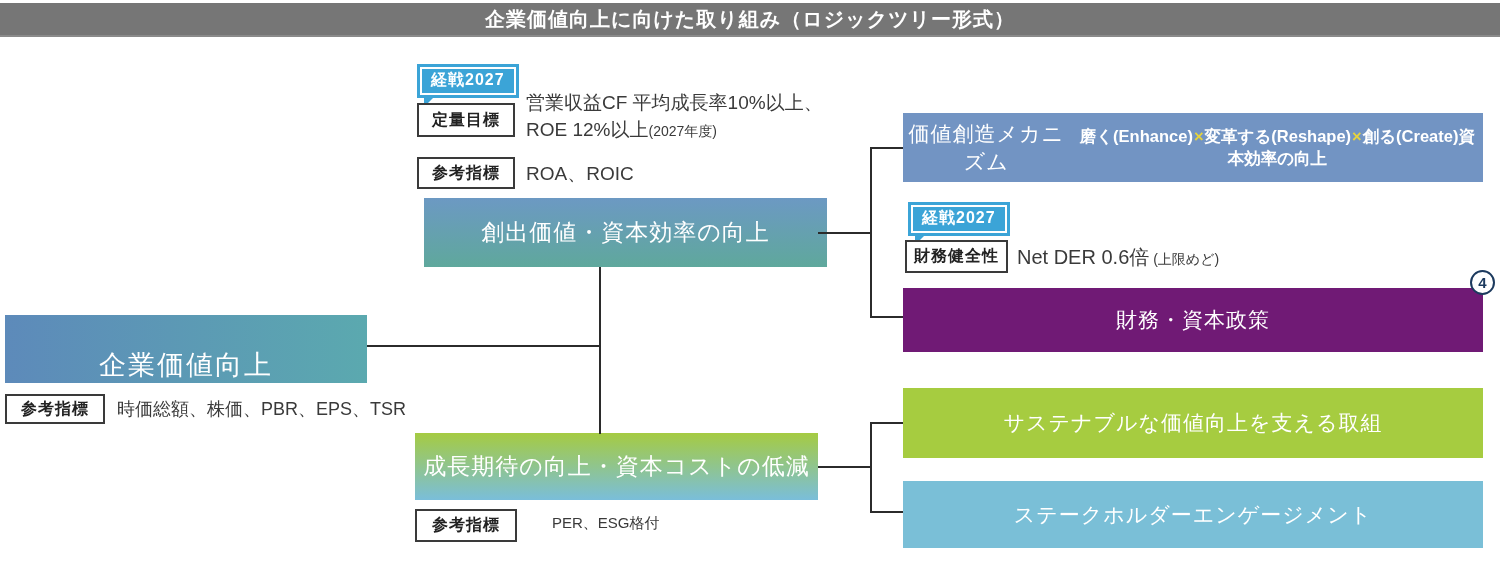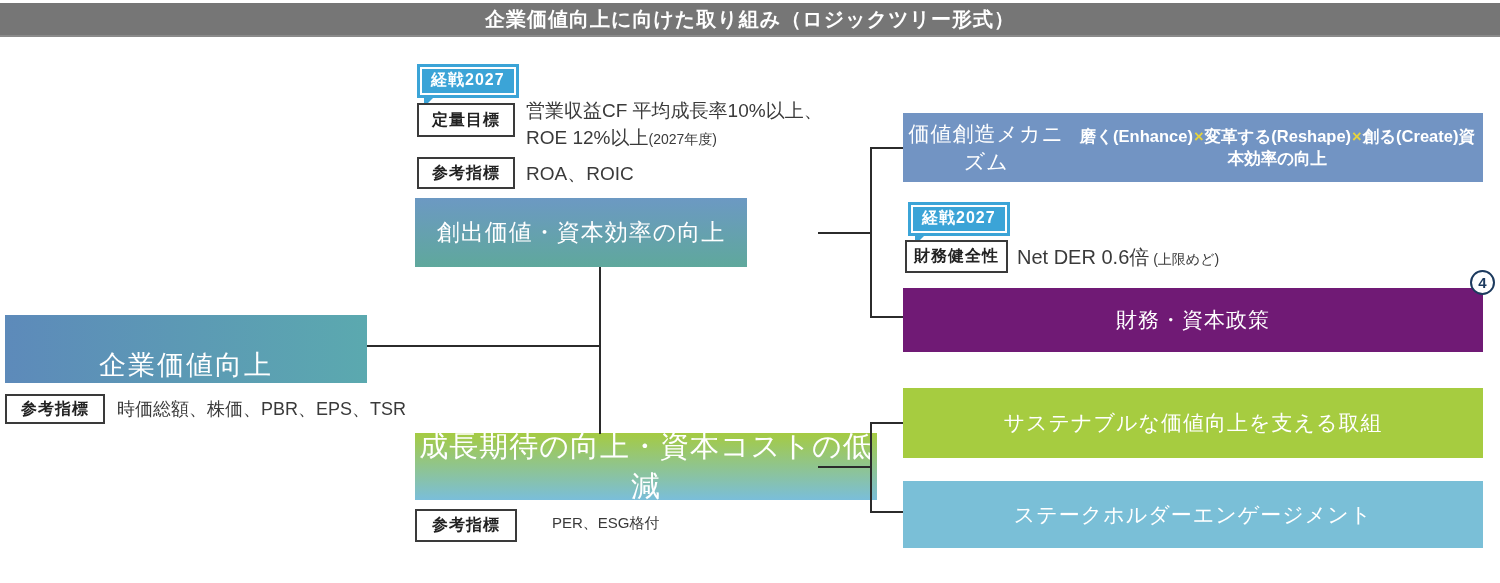--- a/index.html
+++ b/index.html
@@ -14,24 +14,24 @@
     color:#ffffff;font-size:20px;font-weight:bold;letter-spacing:1px;
     border-bottom:2px solid #8a8a8a;box-sizing:border-box;
   }
   
   .box{
     position:absolute;display:flex;align-items:center;justify-content:center;
     color:#ffffff;text-align:center;box-sizing:border-box;
   }
   .root-box{left:5px;top:315px;width:362px;height:68px;
     background:linear-gradient(90deg,#5d8aba 0%,#5ba9af 100%);font-size:27px;letter-spacing:2px;align-items:flex-end;}
-  .branch-top{left:415px;top:198px;width:332px;height:69px;
+  .branch-top{left:424px;top:198px;width:403px;height:69px;
     background:linear-gradient(180deg,#6c99c3 0%,#5fa89c 100%);font-size:23px;letter-spacing:1px;}
-  .branch-bottom{left:415px;top:433px;width:462px;height:67px;
-    background:linear-gradient(180deg,#a5cb42 0%,#7abeda 100%);font-size:29px;letter-spacing:1px;}
+  .branch-bottom{left:415px;top:433px;width:403px;height:67px;
+    background:linear-gradient(180deg,#a5cb42 0%,#7abeda 100%);font-size:23px;letter-spacing:1px;}
   .mech-box{left:903px;top:113px;width:580px;height:69px;background:#7294c3;
     flex-direction:row;justify-content:center;gap:2px;}
   .mech-title{font-size:21px;letter-spacing:1px;}
   .mech-sub{font-size:16.5px;font-weight:bold;letter-spacing:0;}
   .mech-sub .xmark{color:#e6d33c;font-weight:bold;padding:0 1px;}
   .finance-box{left:903px;top:288px;width:580px;height:64px;background:#701a75;font-size:21px;letter-spacing:1px;}
   .sus-box{left:903px;top:388px;width:580px;height:70px;background:#a6cc40;font-size:21px;letter-spacing:1px;}
   .stake-box{left:903px;top:481px;width:580px;height:67px;background:#7abfd7;font-size:21px;letter-spacing:1px;}
   
   .tag{
@@ -40,21 +40,21 @@
     font-size:16px;font-weight:bold;color:#222;letter-spacing:1px;
   }
   .tag-root-metric{left:5px;top:394px;width:100px;height:30px;}
   .tag-kpi{left:417px;top:103px;width:98px;height:34px;}
   .tag-ref1{left:417px;top:157px;width:98px;height:32px;}
   .tag-ref2{left:415px;top:509px;width:102px;height:33px;}
   .tag-fin{left:905px;top:240px;width:103px;height:33px;}
   
   .anno{position:absolute;color:#3a3a3a;}
   .root-metric-text{left:117px;top:397px;font-size:18px;line-height:24px;white-space:nowrap;}
-  .kpi-text{left:526px;top:97px;font-size:19px;line-height:27px;white-space:nowrap;}
+  .kpi-text{left:526px;top:89px;font-size:19px;line-height:27px;white-space:nowrap;}
   .ref1-text{left:526px;top:161px;font-size:19px;white-space:nowrap;}
   .ref2-text{left:552px;top:514px;font-size:15px;white-space:nowrap;}
   .fin-text{left:1017px;top:244px;font-size:20px;white-space:nowrap;}
   .small-note{font-size:14px;}
   
   .badge{position:absolute;background:#3ba4d7;padding:3px;}
   .badge-inner{
     display:block;border:2px solid #ffffff;padding:1px 9px 2px 9px;
     color:#ffffff;font-size:16px;font-weight:bold;letter-spacing:1px;white-space:nowrap;
   }

